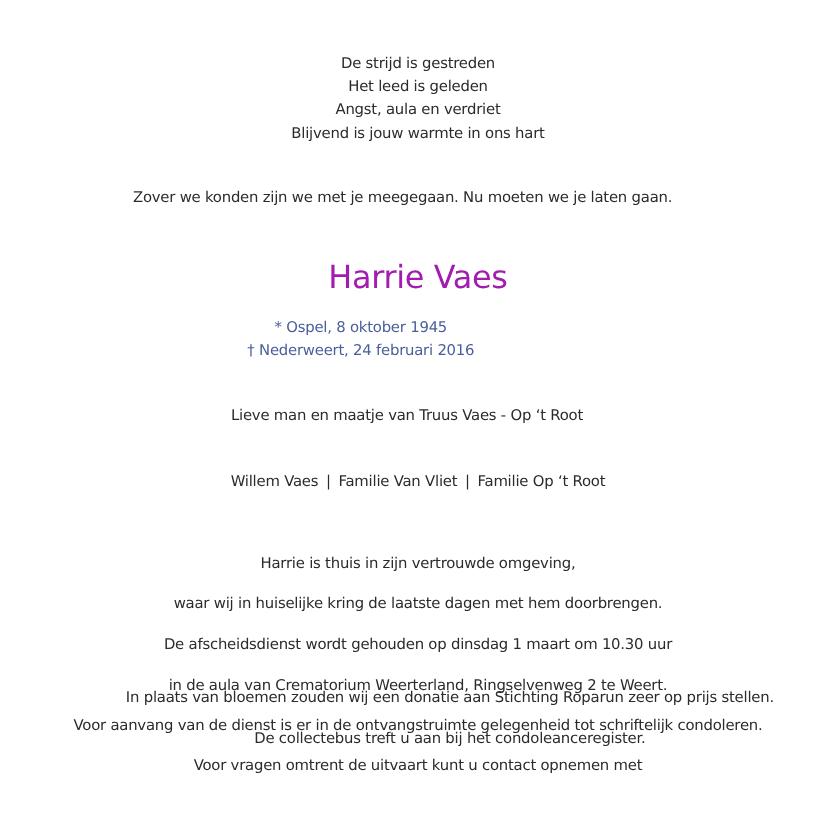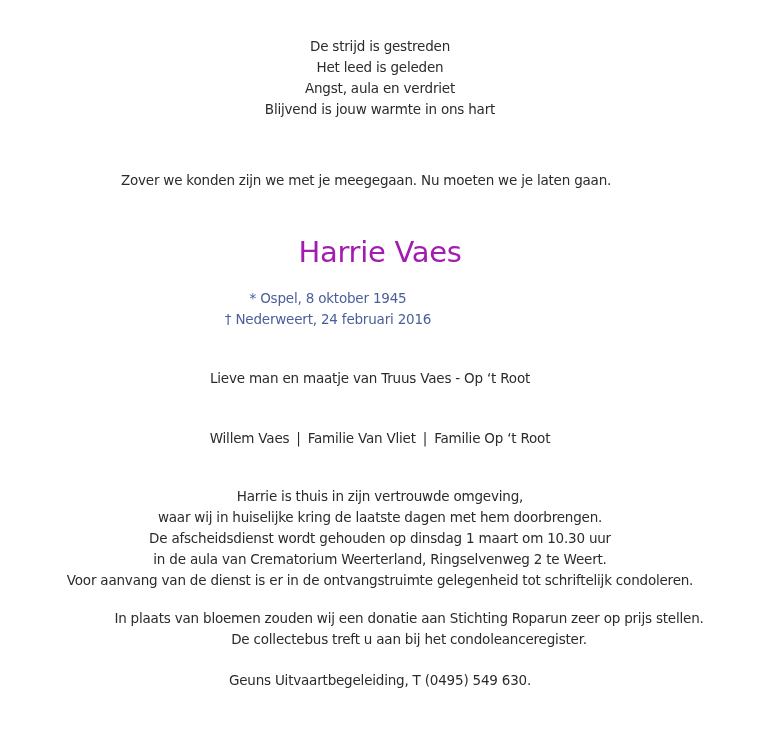--- a/index.html
+++ b/index.html
@@ -2,35 +2,35 @@
 <html><head>
   <meta charset="utf-8">
   <style>
     html, body { margin: 0; padding: 0; background: #ffffff; }
     body {
       width: 760px; height: 750px; position: relative; overflow: hidden;
       font-family: "DejaVu Sans", sans-serif; color: #2b2b2b;
     }
     .card { position: absolute; left: 0; top: 0; width: 760px; text-align: center; }
     .line { display: block; font-size: 13.5px; white-space: nowrap; letter-spacing: -0.2px; }
-    .poem { position: absolute; left: 0; width: 760px; top: 36px; }
+    .poem { position: absolute; left: 0; width: 760px; top: 48px; }
     .poem .line { height: 21px; line-height: 21px; }
     .quote { position: absolute; left: 0; width: 732px; top: 170px; }
     .quote .line { line-height: 21px; }
     .name { position: absolute; left: 0; width: 760px; top: 232px; font-size: 29px; color: #a21caf; line-height: 40px; letter-spacing: -0.3px; }
     .dates { position: absolute; left: 0; width: 656px; top: 288px; color: #4a5f9a; }
     .dates .line { line-height: 21px; }
     .spouse { position: absolute; left: 0; width: 740px; top: 368px; }
     .spouse .line { line-height: 21px; }
     .italic { font-style: italic; }
     .families { position: absolute; left: 0; width: 760px; top: 428px; }
     .families .line { line-height: 21px; }
     .sep { margin: 0 7px; }
     .para { position: absolute; left: 0; width: 760px; }
-    .para .line { line-height: 21px; }
+    .para .line { line-height: 21px; margin-top: 16px; }
     .p1 { top: 486px; }
     .p2 { top: 608px; padding-left: 29px; }
     .p3 { top: 670px; }
   </style>
 </head>
 <body>
 
 <div class="card">
 
   <div class="poem">
@@ -68,16 +68,16 @@
     <span class="line">in de aula van Crematorium Weerterland, Ringselvenweg 2 te Weert.</span>
     <span class="line">Voor aanvang van de dienst is er in de ontvangstruimte gelegenheid tot schriftelijk condoleren.</span>
   </div>
 
   <div class="para p2">
     <span class="line">In plaats van bloemen zouden wij een donatie aan Stichting Roparun zeer op prijs stellen.</span>
     <span class="line">De collectebus treft u aan bij het condoleanceregister.</span>
   </div>
 
   <div class="para p3">
-    <span class="line">Geuns Uitvaartbegeleiding, T (0495) 549 630.</span>
+    <span class="line">Voor vragen omtrent de uitvaart kunt u contact opnemen met</span>
   </div>
 
 </div>
 
 </body></html>

